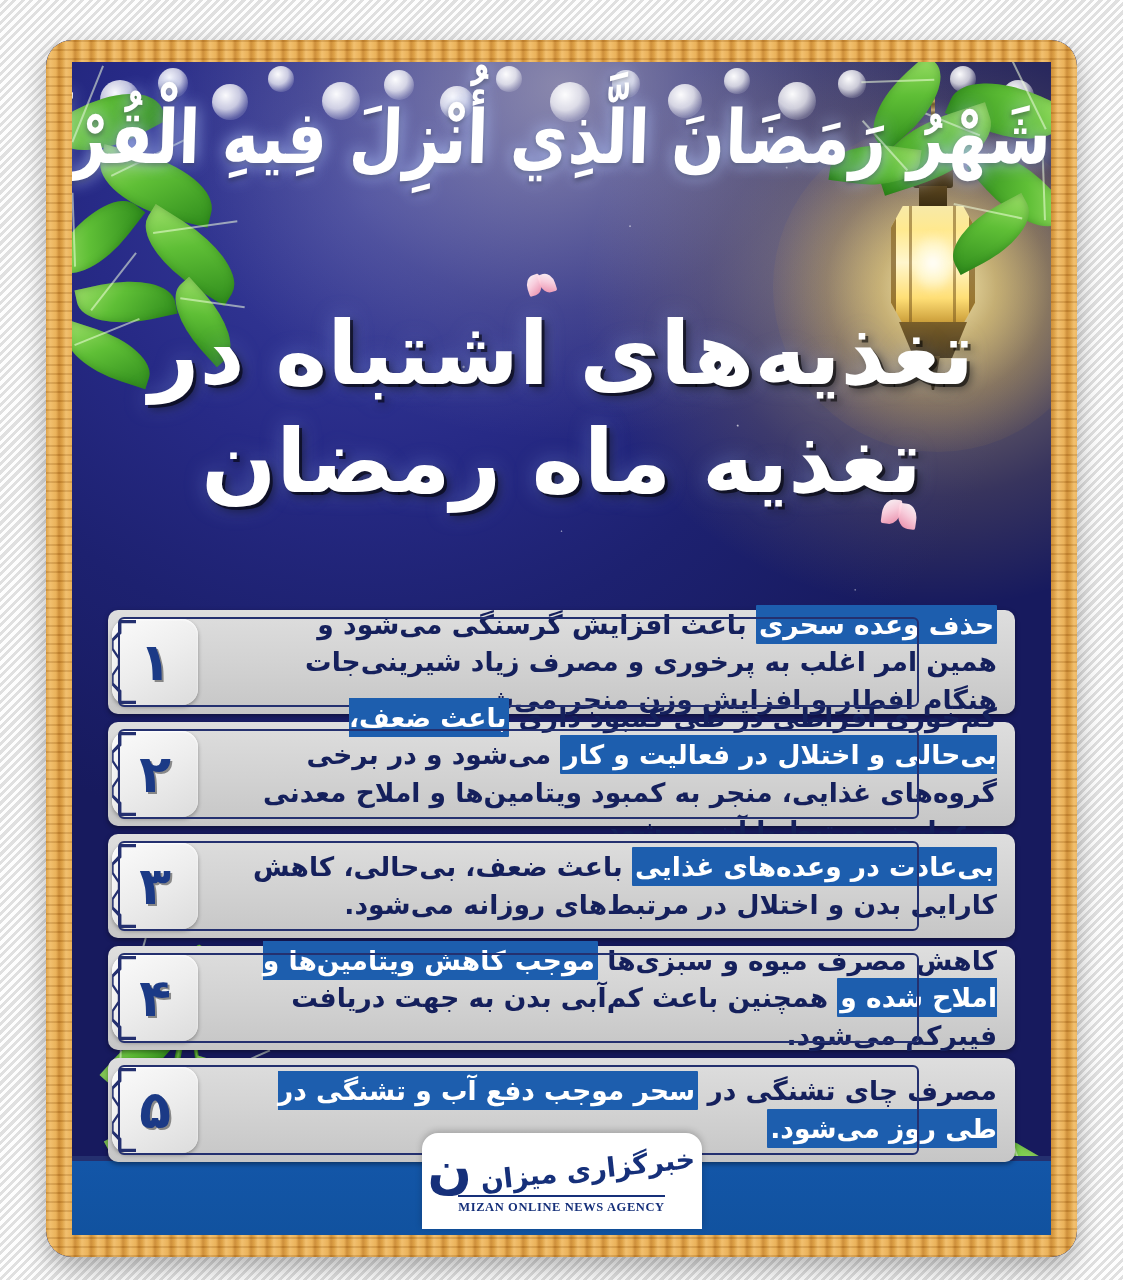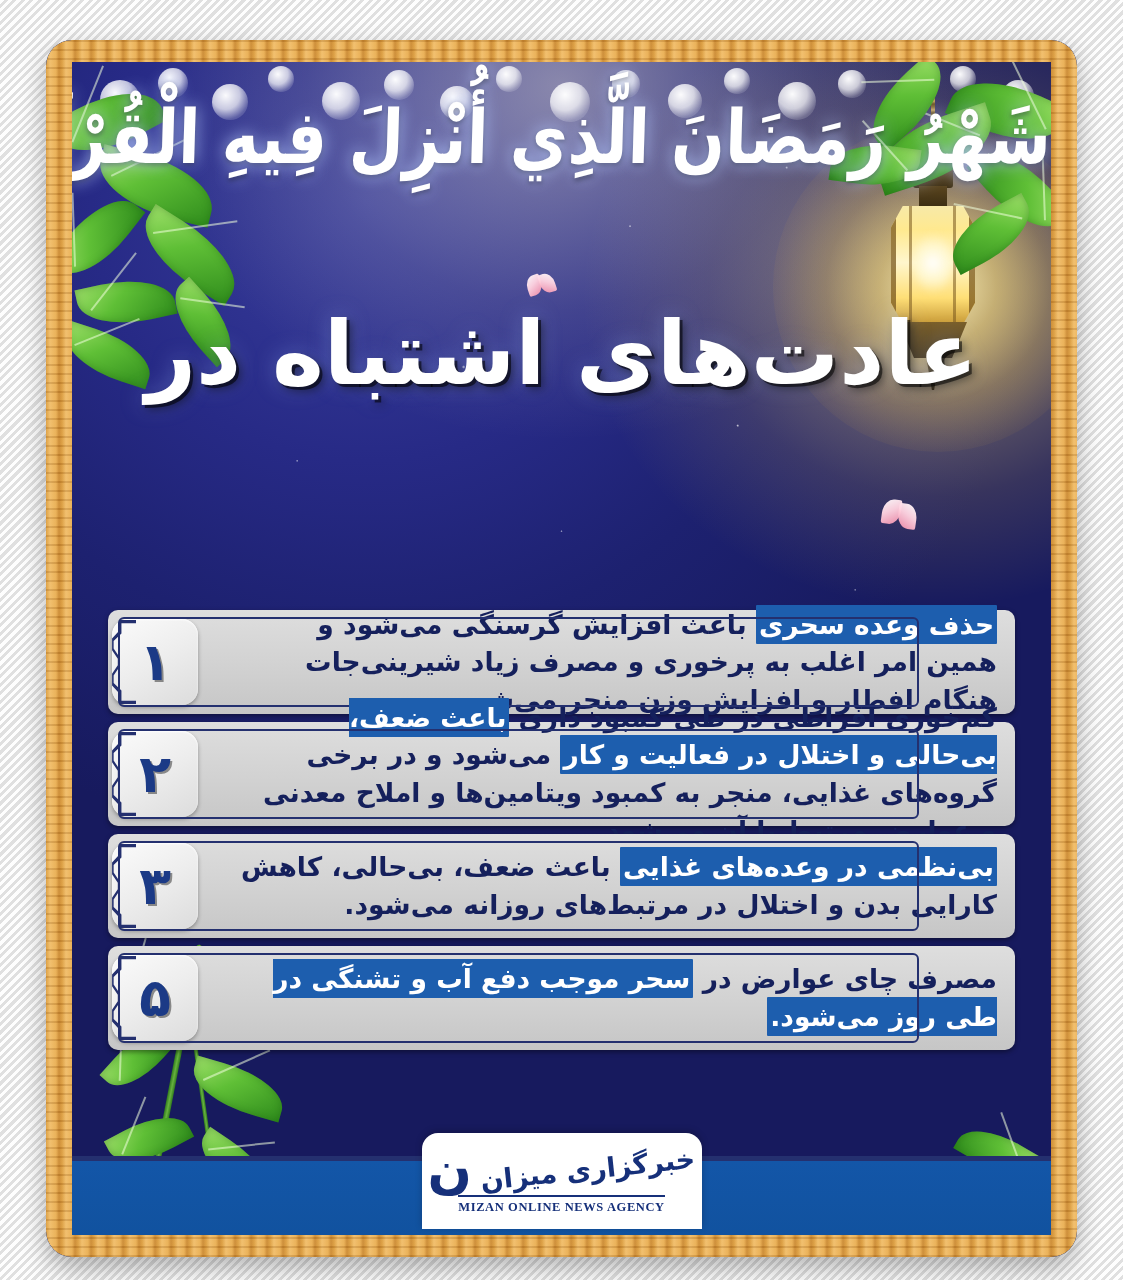--- a/index.html
+++ b/index.html
@@ -448,21 +448,22 @@
     <div class="butterfly" style="left:452px; top:216px; transform:rotate(-18deg);">
       <div class="wing" style="left:0; top:0;"></div>
       <div class="wing" style="left:13px; top:2px; transform:scaleX(-1);"></div>
     </div>
     <div class="butterfly" style="left:812px; top:436px; transform:rotate(8deg) scale(1.25);">
       <div class="wing" style="left:0; top:0;"></div>
       <div class="wing" style="left:13px; top:2px; transform:scaleX(-1);"></div>
     </div>
 
     <div class="title-block">
-      <div class="title-line l1">عادت‌های اشتباه در</div>
+      <div class="title-line l1">تغذیه‌های اشتباه در</div>
+      <div class="title-line l2">تغذیه ماه رمضان</div>
     </div>
 
     <div class="tips">
 
       <div class="tip-row">
         <div class="bracket"></div>
         <div class="tip-text">
           <span><span></span><span class="hl">حذف وعده سحری</span><span> باعث افزایش گرسنگی می‌شود و همین امر اغلب به پرخوری و مصرف زیاد شیرینی‌جات هنگام افطار و افزایش وزن منجر می‌شود.</span></span>
         </div>
         <div class="tip-badge">
@@ -476,32 +477,41 @@
           <span><span>کم‌خوری افراطی در طی کمبود داری </span><span class="hl">باعث ضعف، بی‌حالی و اختلال در فعالیت و کار</span><span> می‌شود و در برخی گروه‌های غذایی، منجر به کمبود ویتامین‌ها و املاح معدنی و عوارض مرتبط با آن می‌شود.</span></span>
         </div>
         <div class="tip-badge">
           <span>۲</span>
         </div>
       </div>
 
       <div class="tip-row">
         <div class="bracket"></div>
         <div class="tip-text">
-          <span><span></span><span class="hl">بی‌نظمی در وعده‌های غذایی</span><span> باعث ضعف، بی‌حالی، کاهش کارایی بدن و اختلال در مرتبط‌های روزانه می‌شود.</span></span>
+          <span><span></span><span class="hl">بی‌عادت در وعده‌های غذایی</span><span> باعث ضعف، بی‌حالی، کاهش کارایی بدن و اختلال در مرتبط‌های روزانه می‌شود.</span></span>
         </div>
         <div class="tip-badge">
           <span>۳</span>
         </div>
       </div>
-
 
       <div class="tip-row">
         <div class="bracket"></div>
         <div class="tip-text">
-          <span><span>مصرف چای عوارض در </span><span class="hl">سحر موجب دفع آب و تشنگی در طی روز می‌شود.</span><span></span></span>
+          <span><span>کاهش مصرف میوه و سبزی‌ها </span><span class="hl">موجب کاهش ویتامین‌ها و املاح شده و</span><span> همچنین باعث کم‌آبی بدن به جهت دریافت فیبرکم می‌شود.</span></span>
+        </div>
+        <div class="tip-badge">
+          <span>۴</span>
+        </div>
+      </div>
+
+      <div class="tip-row">
+        <div class="bracket"></div>
+        <div class="tip-text">
+          <span><span>مصرف چای تشنگی در </span><span class="hl">سحر موجب دفع آب و تشنگی در طی روز می‌شود.</span><span></span></span>
         </div>
         <div class="tip-badge">
           <span>۵</span>
         </div>
       </div>
 
     </div>
 
     <div class="footer-sep"></div>
     <div class="footer-band"></div>

